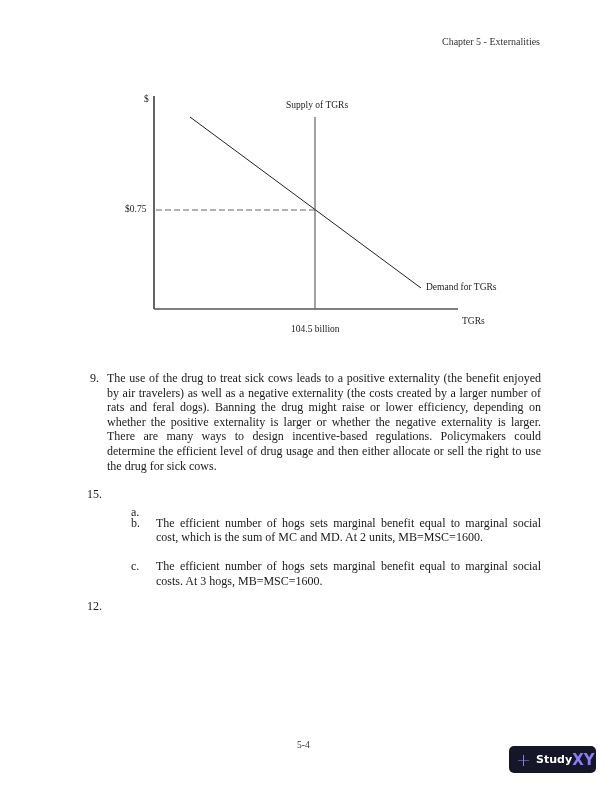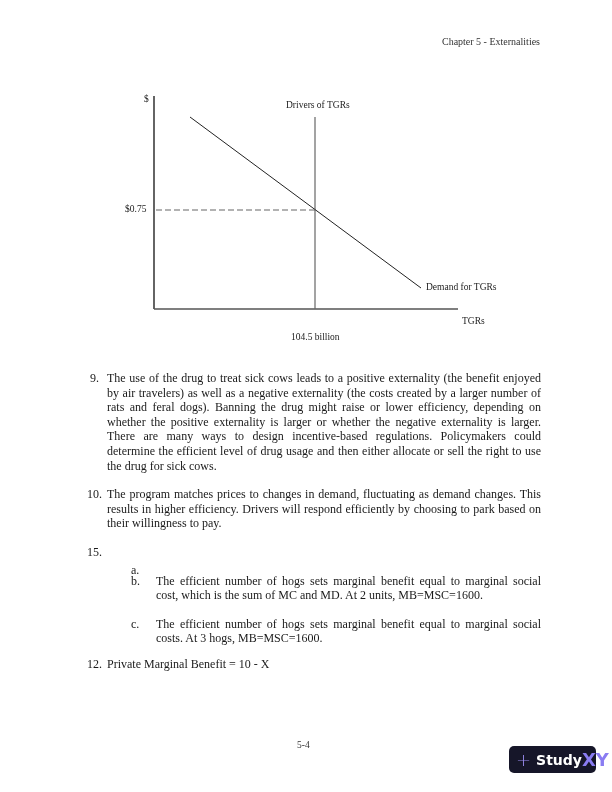--- a/index.html
+++ b/index.html
@@ -12,76 +12,71 @@
   .content { position: absolute; left: 90px; top: 371px; width: 451px; font-size: 12px; line-height: 14.6px; }
   .item { position: relative; padding-left: 17px; text-align: justify; margin-bottom: 14px; }
   .item .num { position: absolute; left: 0; top: 0; }
   .item10 .num, .item11 .num, .item12 .num { left: -3px; }
   .sub { position: relative; padding-left: 66px; text-align: justify; margin-top: 0; margin-bottom: 14px; }
   .sub .letter { position: absolute; left: 41px; top: 0; }
   .line-plain { padding-left: 17px; margin-bottom: 14px; }
   .footer { position: absolute; top: 740px; left: 297px; font-size: 9.5px; color: #333; }
   .badge { position: absolute; left: 509px; top: 746px; width: 87px; height: 27px; background: #161629; border-radius: 5px; display: flex; align-items: center; padding-left: 7px; }
   .badge .plus { color: #9b8cf0; font-family: "DejaVu Sans", sans-serif; font-size: 18px; line-height: 18px; margin-right: 5px; font-weight: 300; }
-  .badge .brand { color: #ffffff; font-family: "DejaVu Sans", sans-serif; font-weight: bold; font-size: 14px; }
-  .badge .brand-accent { color: #8a7cf2; font-family: "DejaVu Sans", sans-serif; font-weight: bold; font-size: 18px; }
+  .badge .brand { color: #ffffff; font-family: "DejaVu Sans", sans-serif; font-weight: bold; font-size: 11px; }
+  .badge .brand-accent { color: #8a7cf2; font-family: "DejaVu Sans", sans-serif; font-weight: bold; font-size: 15px; }
 </style>
 </head>
 <body>
 
 <div class="header">Chapter 5 - Externalities</div>
 
 <div class="chart">
   <svg width="612" height="340">
 
     <line x1="154" y1="96" x2="154" y2="309" stroke="#111" stroke-width="1.3"></line>
 
     <line x1="154" y1="309" x2="458" y2="309" stroke="#555" stroke-width="1.3"></line>
 
     <line x1="315" y1="117" x2="315" y2="309" stroke="#666" stroke-width="1.2"></line>
 
     <line x1="190" y1="117" x2="421" y2="288" stroke="#222" stroke-width="1"></line>
 
     <line x1="156" y1="210" x2="315" y2="210" stroke="#666" stroke-width="1.1" stroke-dasharray="6,3"></line>
   </svg>
   <span class="clabel" style="left:144px;top:94px;">$</span>
-  <span class="clabel" style="left:286px;top:100px;">Drivers of TGRs</span>
+  <span class="clabel" style="left:286px;top:100px;">Supply of TGRs</span>
   <span class="clabel" style="left:125px;top:204px;">$0.75</span>
   <span class="clabel" style="left:426px;top:282px;">Demand for TGRs</span>
-  <span class="clabel" style="left:291px;top:332px;">104.5 billion</span>
+  <span class="clabel" style="left:291px;top:324px;">104.5 billion</span>
   <span class="clabel" style="left:462px;top:316px;">TGRs</span>
 </div>
 
 <div class="content">
   <div class="item item9">
     <span class="num">9.</span>
     <span>The use of the drug to treat sick cows leads to a positive externality (the benefit enjoyed by air travelers) as well as a negative externality (the costs created by a larger number of rats and feral dogs).  Banning the drug might raise or lower efficiency, depending on whether the positive externality is larger or whether the negative externality is larger. There are many ways to design incentive-based regulations.  Policymakers could determine the efficient level of drug usage and then either allocate or sell the right to use the drug for sick cows.</span>
-  </div>
-  <div class="item item10">
-    <span class="num">10.</span>
-    <span>The program matches prices to changes in demand, fluctuating as demand changes. This results in higher efficiency.  Drivers will respond efficiently by choosing to park based on their willingness to pay.</span>
   </div>
   <div class="item item11" style="margin-bottom:3px;">
     <span class="num">15.</span>
     <span>&nbsp;</span>
   </div>
   <div class="sub">
     <span class="letter">a.</span>
   </div>
   <div class="sub">
     <span class="letter">b.</span>
     <span>The efficient number of hogs sets marginal benefit equal to marginal social cost, which is the sum of MC and MD.  At 2 units, MB=MSC=1600.</span>
   </div>
   <div class="sub" style="margin-bottom:11px;">
     <span class="letter">c.</span>
     <span>The efficient number of hogs sets marginal benefit equal to marginal social costs. At 3 hogs, MB=MSC=1600.</span>
   </div>
   <div class="item item12" style="margin-bottom:30px;">
     <span class="num">12.</span>
-    <span>Private Marginal Benefit = 10 - X</span>
   </div>
 </div>
 
 <div class="footer">5-4</div>
 
 <div class="badge">
   <span class="plus">+</span>
   <span class="brand">Study</span>
     <span class="brand-accent">XY</span>
 </div>

